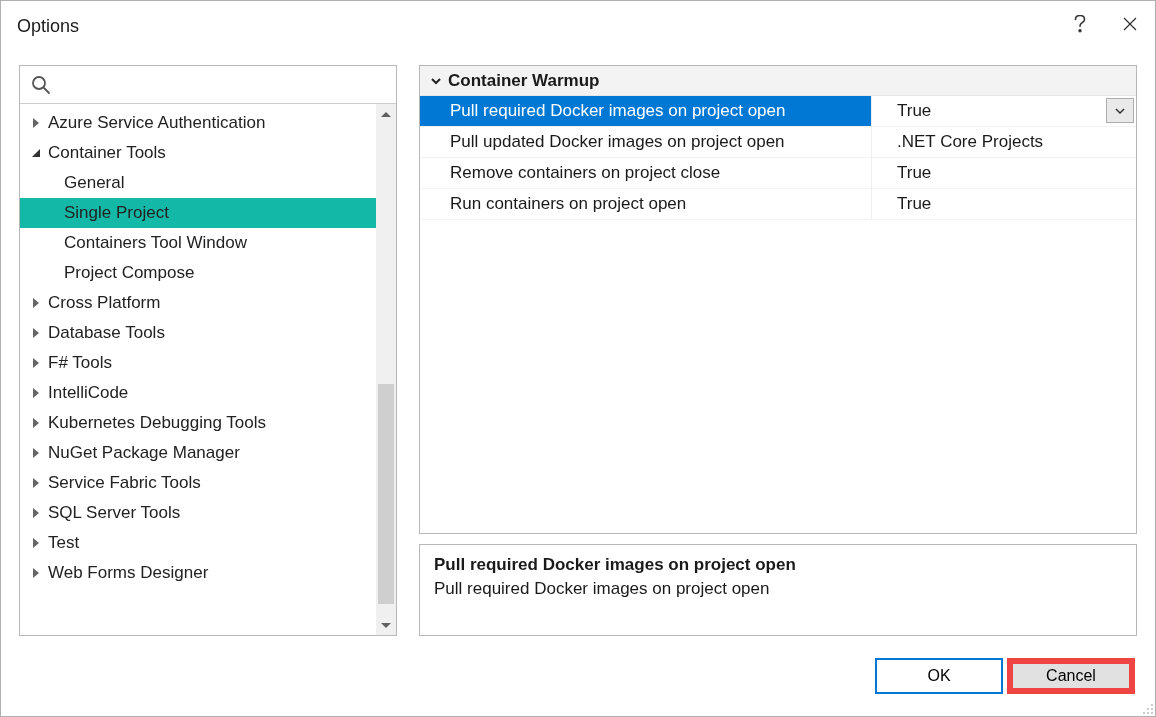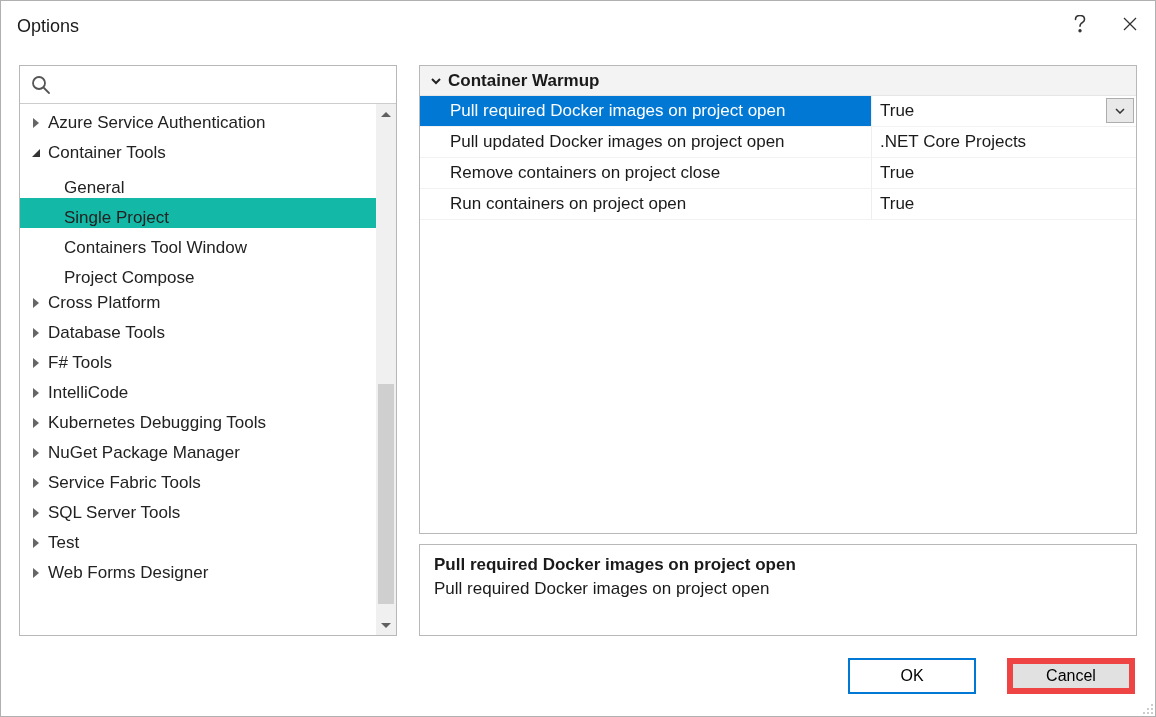--- a/index.html
+++ b/index.html
@@ -111,21 +111,21 @@
       color: #222;
       white-space: nowrap;
       cursor: default;
     }
     .tree-item .expander {
       width: 16px; height: 16px;
       display: inline-flex; align-items: center; justify-content: center;
       margin-right: 4px;
       color: #555;
     }
-    .tree-item.child { padding-left: 44px; align-items: flex-end; }
+    .tree-item.child { padding-left: 44px; }
     .tree-item.selected { background: #14b8a6; }
 
     
     .main {
       flex: 1 1 auto;
       display: flex;
       flex-direction: column;
       gap: 10px;
       min-width: 0;
     }
@@ -158,21 +158,21 @@
       border-bottom: 1px solid #f2f2f2;
     }
     .prop-row .pname {
       width: 452px;
       padding-left: 30px;
       display: flex; align-items: center;
       border-right: 1px solid #eee;
     }
     .prop-row .pval {
       flex: 1 1 auto;
-      padding-left: 8px;
+      padding-left: 25px;
       display: flex; align-items: center;
       position: relative;
     }
     .prop-row.sel .pname { background: #0078d4; color: #fff; }
     .prop-row.sel .pval .dd-btn {
       position: absolute; right: 2px; top: 2px;
       width: 28px; height: 25px;
       background: #e9e9e9;
       border: 1px solid #adadad;
       display: flex; align-items: center; justify-content: center;
@@ -186,21 +186,21 @@
     }
     .desc-panel .d-title { font-weight: 600; font-size: 17px; margin-bottom: 4px; }
     .desc-panel .d-body { font-size: 17px; }
 
     
     .footer {
       height: 80px;
       display: flex;
       align-items: center;
       justify-content: flex-end;
-      gap: 31px;
+      gap: 4px;
       padding: 0 20px 0 0;
     }
     .footer .grip {
       position: absolute;
       right: 2px; bottom: 2px;
       width: 14px; height: 14px;
       color: #bbb;
     }
     .btn {
       width: 128px; height: 36px;

